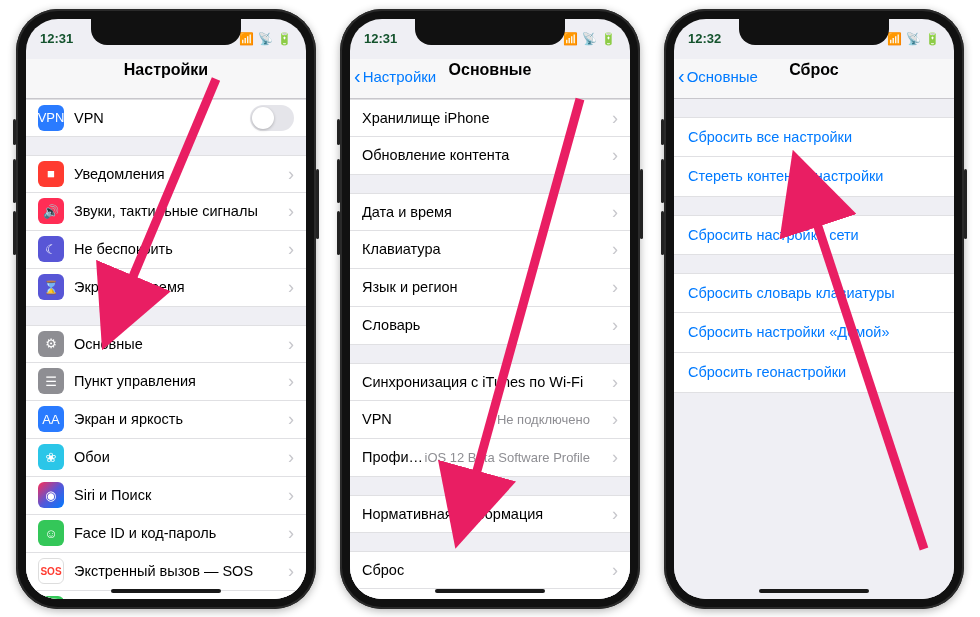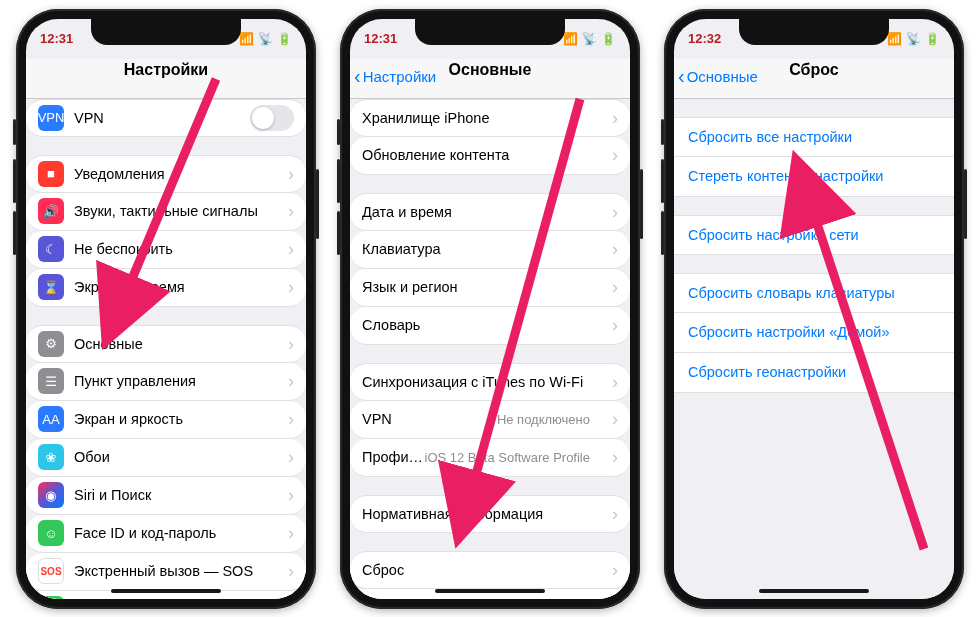--- a/index.html
+++ b/index.html
@@ -32,21 +32,21 @@
   }
   .notch {
     position:absolute; top:0; left:50%; transform:translateX(-50%);
     width:150px; height:26px; background:#111;
     border-bottom-left-radius:16px; border-bottom-right-radius:16px;
     z-index:10;
   }
   .statusbar {
     height:40px; display:flex; justify-content:space-between;
     align-items:center; padding:0 14px; font-size:13px; font-weight:600;
-    color:#b91c1c;
+    color:#14532d;
   }
   .status-right { display:flex; gap:4px; align-items:center; font-size:12px;}
   .navbar {
     background:#f7f7f8; border-bottom:1px solid #c8c7cc;
     min-height:40px; display:flex; align-items:center; justify-content:center;
     position:relative; padding:0 6px 16px 6px;
   }
   .navbar .title { font-size:16px; font-weight:600; }
   .navbar .back {
     position:absolute; left:4px; top:50%; transform:translateY(-55%);
@@ -57,21 +57,20 @@
     flex:1; overflow:hidden; background:#efeff4;
   }
   .group { margin-top:18px; }
   .group.first { margin-top:0; }
   .row {
     background:#fff; min-height:38px;
     display:flex; align-items:center; padding:0 12px;
     font-size:14.5px; color:#000;
     border-bottom:1px solid #e0e0e3;
     position:relative;
-    border-radius:17px;
   }
   .row:first-child { border-top:1px solid #e0e0e3; }
   .row .label { flex:1; white-space:nowrap; overflow:hidden; text-overflow:ellipsis;}
   .row .value { color:#8e8e93; font-size:13px; margin-right:20px; white-space:nowrap;}
   .row .chev { color:#c7c7cc; font-size:18px; line-height:1; margin-left:2px;}
   .icon {
     width:26px; height:26px; border-radius:6px; margin-right:10px;
     display:flex; align-items:center; justify-content:center;
     font-size:13px; color:#fff; flex-shrink:0;
   }

